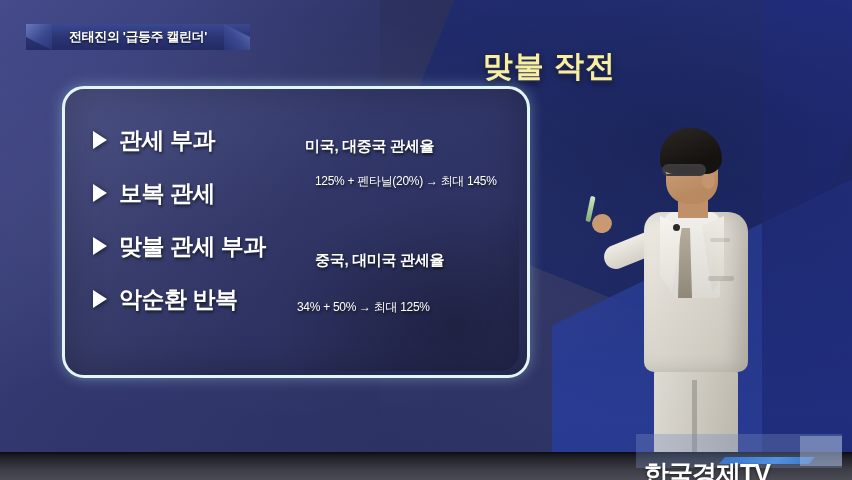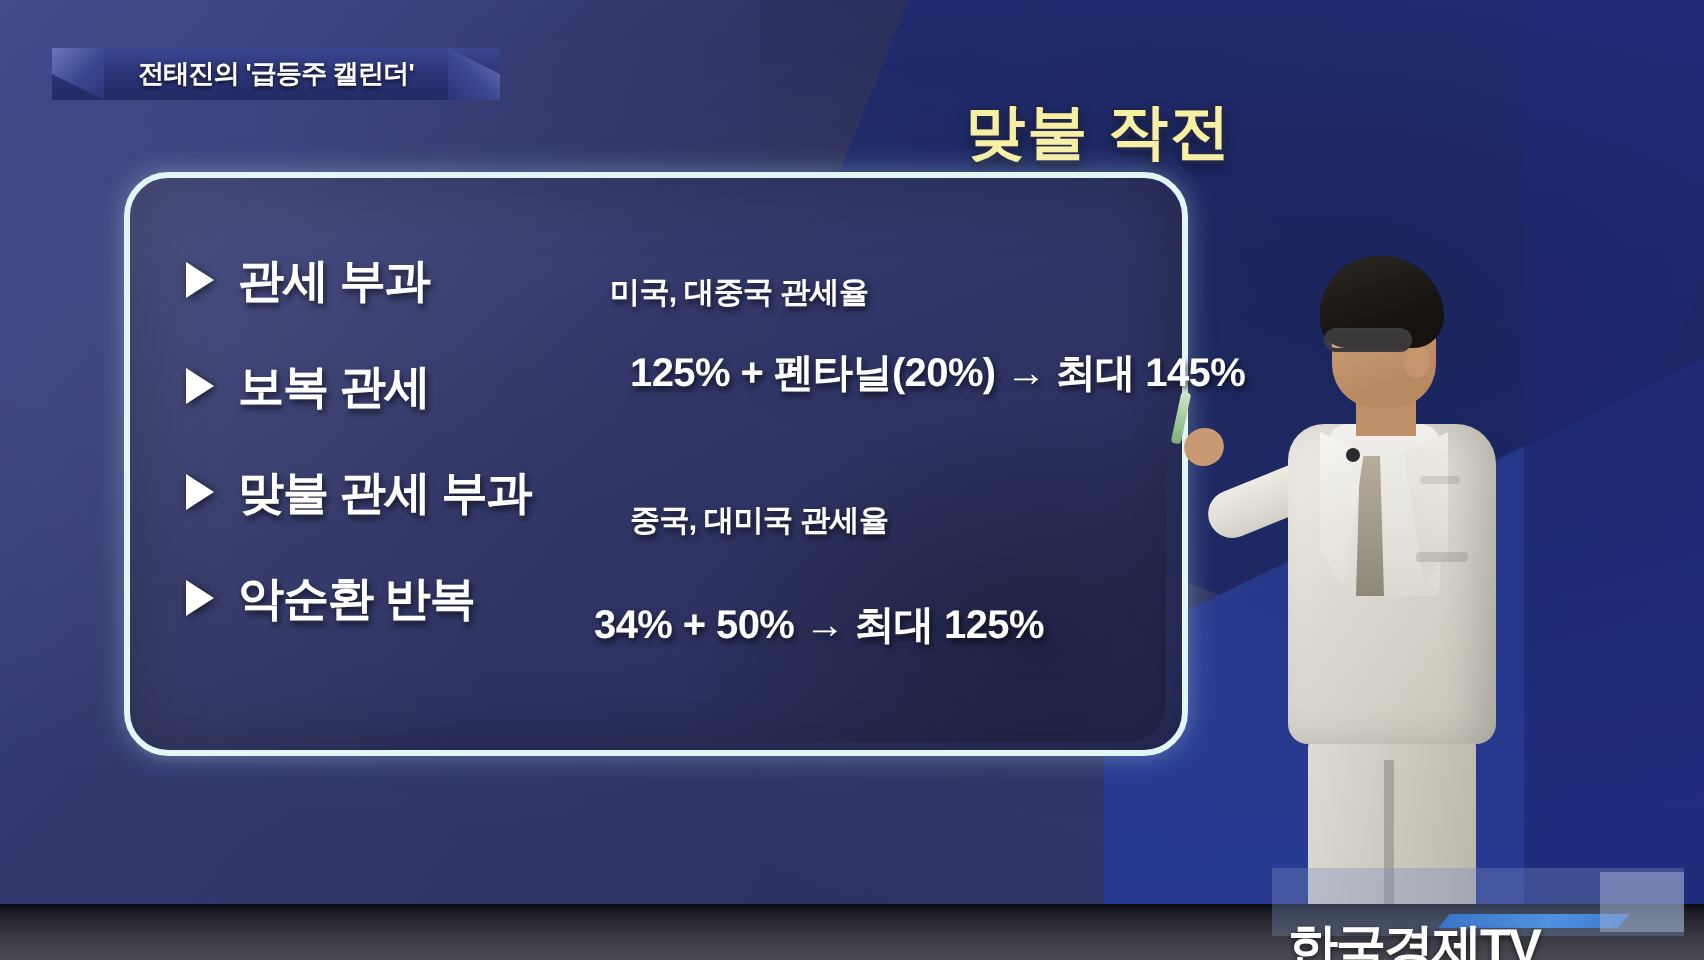--- a/index.html
+++ b/index.html
@@ -91,21 +91,21 @@
     position:absolute;left:60px;top:46px;width:556px;
     text-align:right;font-size:30px;font-weight:bold;letter-spacing:1px;
     color:#f7f0a4;
     text-shadow:
       2px 2px 0 #20254e, -1px -1px 0 #20254e, 1px -1px 0 #20254e,
       -1px 1px 0 #20254e, 0 3px 6px rgba(0,0,0,.55);
   }
 
   
   .card{
-    position:absolute;left:62px;top:86px;width:532px;height:292px;
+    position:absolute;left:62px;top:86px;width:468px;height:292px;
     border-radius:22px;
     border:3px solid #e3f6f6;
     background:linear-gradient(160deg,rgba(62,68,122,.92) 0%,rgba(48,53,102,.94) 45%,rgba(42,46,92,.95) 100%);
     box-shadow:0 0 14px rgba(190,240,250,.35), inset 0 0 38px rgba(0,0,0,.28);
   }
   .card-sheen{
     position:absolute;left:0;top:0;width:552px;height:292px;border-radius:19px;
     background:linear-gradient(118deg,rgba(255,255,255,.07) 0%,rgba(255,255,255,0) 45%);
     pointer-events:none;
   }
@@ -133,21 +133,21 @@
     color:#ffffff;font-size:23px;font-weight:bold;letter-spacing:-.5px;
     white-space:nowrap;text-shadow:1px 2px 3px rgba(0,0,0,.6);
   }
 
   
   .note{
     position:absolute;color:#ffffff;white-space:nowrap;
     text-shadow:1px 2px 3px rgba(0,0,0,.65);
   }
   .note-head{font-size:15px;font-weight:bold;letter-spacing:-.3px;}
-  .note-body{font-size:20px;font-weight:bold;letter-spacing:-.3px;}
+  .note-body{font-size:12px;font-weight:normal;letter-spacing:-.3px;}
   .note-1-head{left:240px;top:48px;}
   .note-1-body{left:250px;top:84px;}
   .note-2-head{left:250px;top:162px;}
   .note-2-body{left:232px;top:210px;}
 
   
   .person{position:absolute;left:616px;top:128px;width:180px;height:330px;}
   .p-hair{
     position:absolute;left:44px;top:0;width:62px;height:46px;
     background:linear-gradient(160deg,#2b2724 0%,#15120f 70%);

